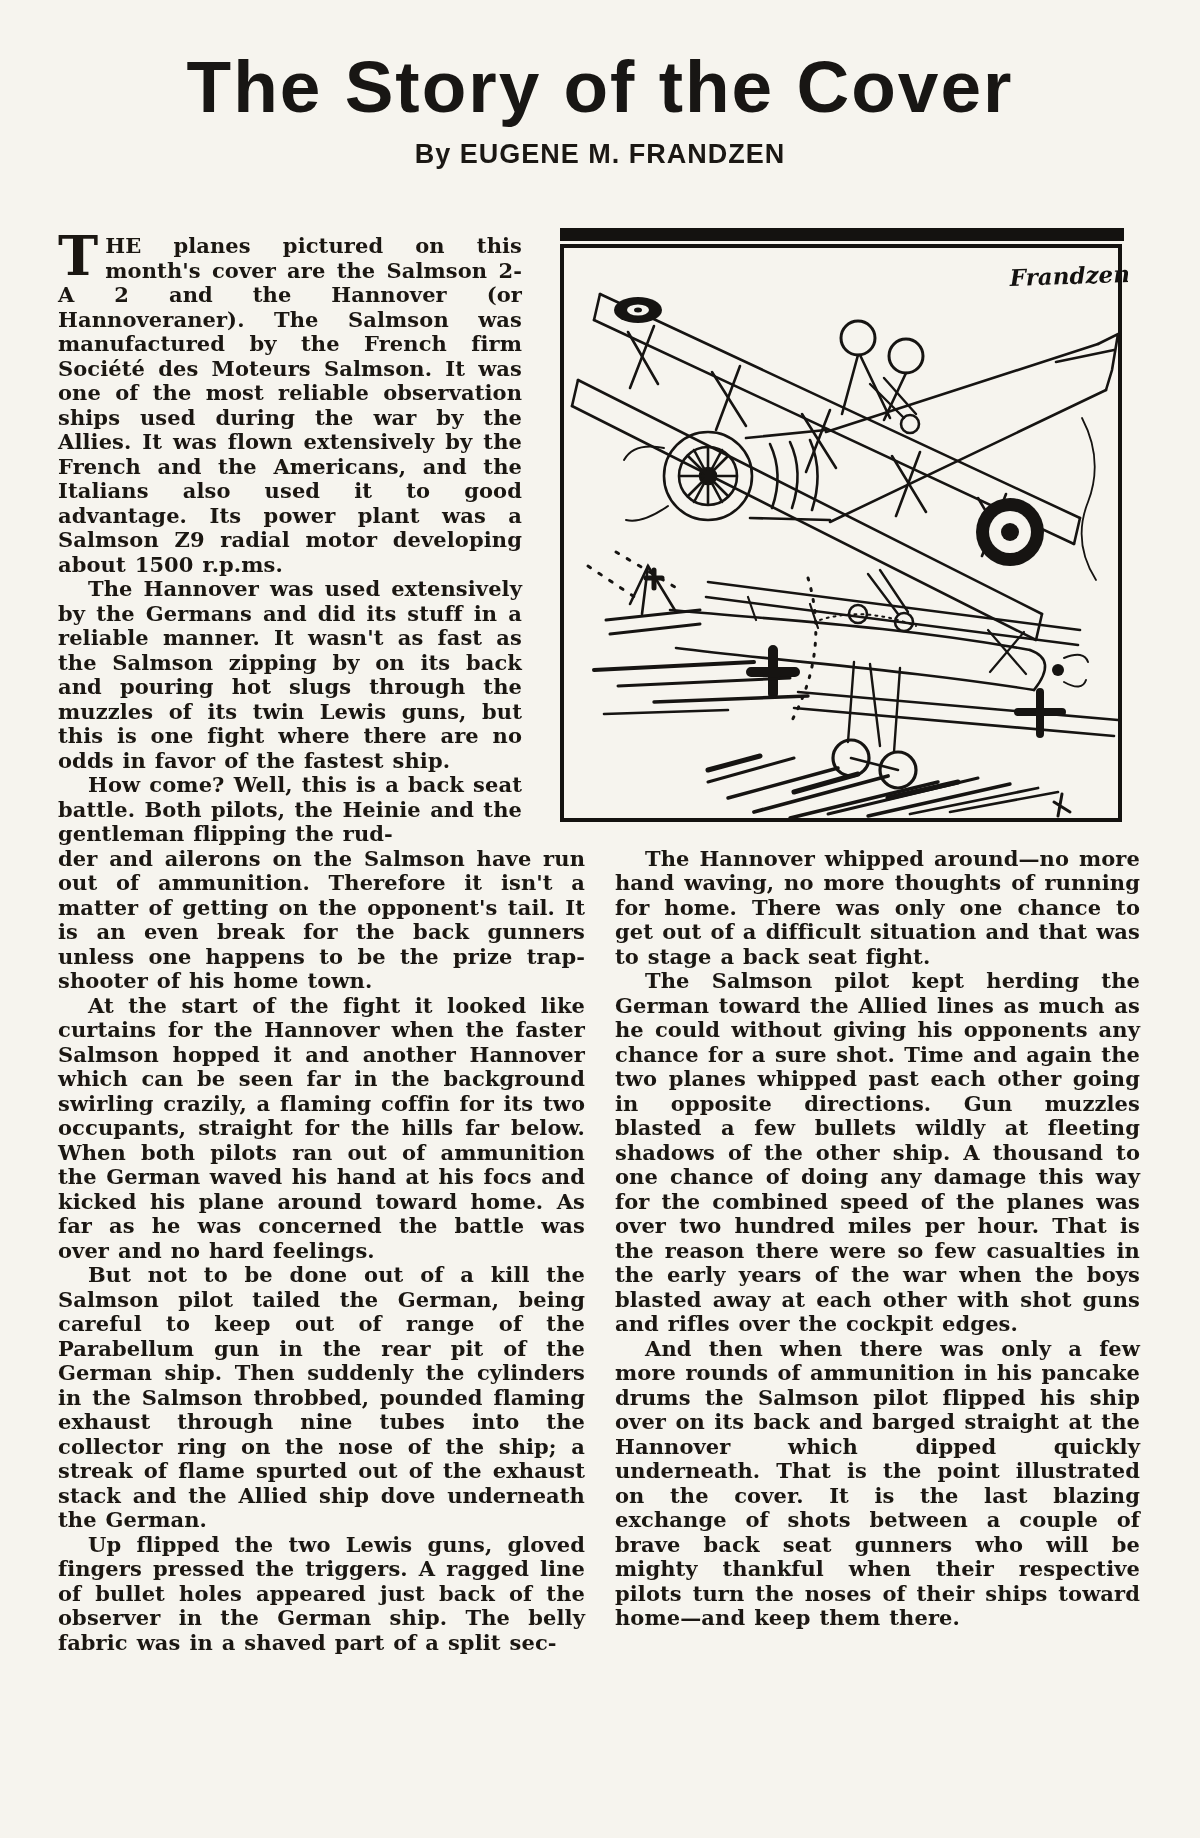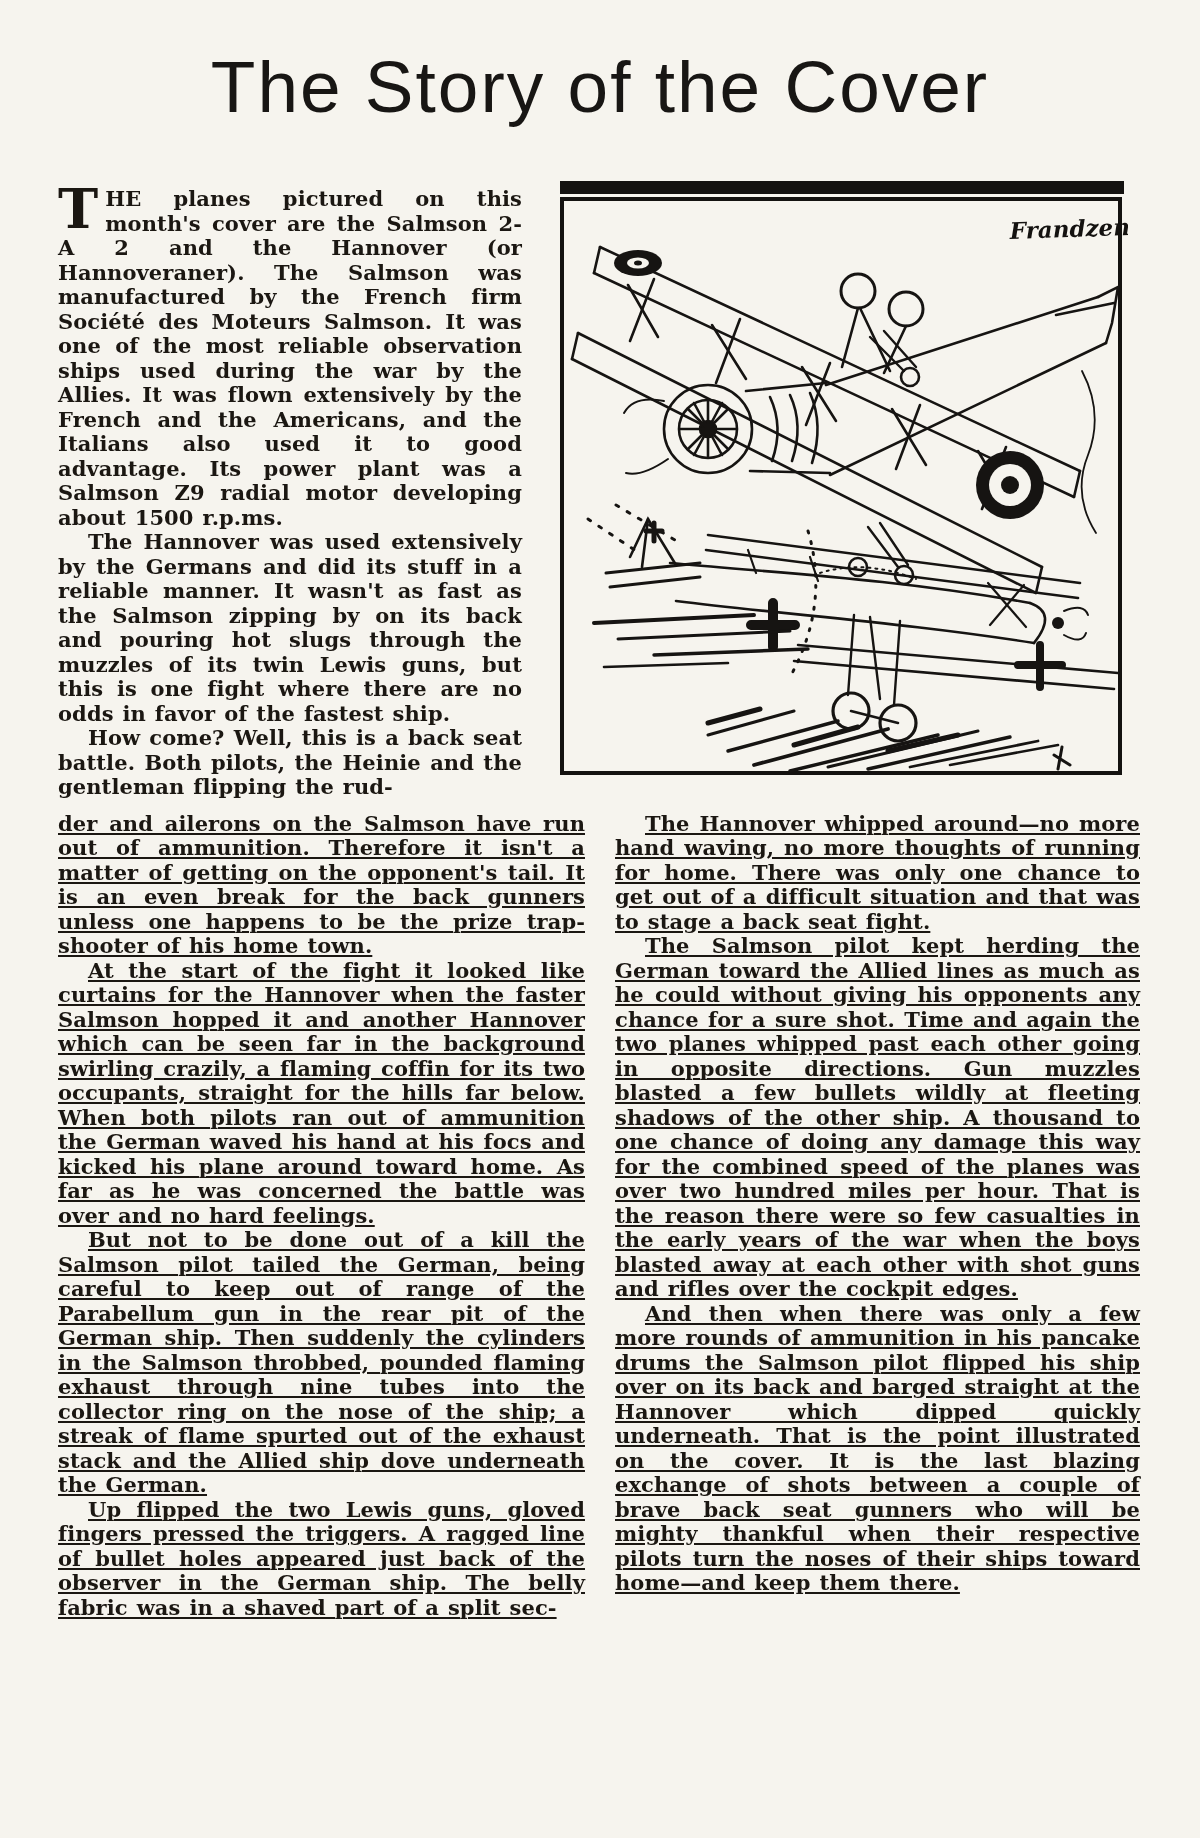--- a/index.html
+++ b/index.html
@@ -10,21 +10,21 @@
     font-family: "DejaVu Serif", "Liberation Serif", serif;
     overflow: hidden;
     position: relative;
   }
   .page { padding: 50px 0 0 0; }
 
   
   .masthead { text-align: center; }
   .title {
     font-family: "Liberation Sans", sans-serif;
-    font-size: 73px; font-weight: 400; letter-spacing: 2px;
+    font-size: 73px; font-weight: 700; letter-spacing: 2px;
     color: #181614; line-height: 1.0; margin: 0;
   }
   .byline {
     font-family: "Liberation Sans", sans-serif;
     font-size: 27px; font-weight: 700; letter-spacing: 1px;
     color: #1b1814; margin-top: 16px;
   }
 
   
   .bodytext {
@@ -32,21 +32,21 @@
     text-align: justify; letter-spacing: 0.1px; word-spacing: 1.5px;
   }
   .bodytext p { margin: 0; text-indent: 30px; }
   .bodytext p.noindent { text-indent: 0; }
 
   .top-section { display: flex; margin: 52px 0 0 58px; }
   .col-narrow { width: 464px; padding-top: 12px; }
   .illus-box { width: 570px; height: 604px; margin-left: 36px; flex: none; }
   .illus-box svg { display: block; }
 
-  .bottom-section { display: flex; margin: 12px 0 0 58px; text-decoration: underline; }
+  .bottom-section { display: flex; margin: 0 0 0 58px; }
   .col-left  { width: 527px; }
   .col-right { width: 525px; margin-left: 30px; }
 
   .dropcap {
     float: left;
     font-size: 54px; line-height: 41px; font-weight: 700;
     padding: 2px 7px 0 0;
   }
 
   .subhead {
@@ -56,20 +56,21 @@
     margin: 26px 0 14px 0 !important;
   }
 </style>
 </head>
 <body>
 
 <div class="page">
 
   <div class="masthead">
     <div class="title">The Story of the Cover</div>
+    <div class="byline">By EUGENE M. FRANDZEN</div>
   </div>
 
   <div class="top-section">
 
     <div class="col-narrow bodytext">
       <p class="noindent"><span class="dropcap">T</span><span>HE planes pictured on this month's cover are the Salmson 2-A 2 and the Hannover (or Hannoveraner). The Salmson was manufactured by the French firm Société des Moteurs Salmson. It was one of the most reliable observation ships used during the war by the Allies. It was flown extensively by the French and the Americans, and the Italians also used it to good advantage. Its power plant was a Salmson Z9 radial motor developing about 1500 r.p.ms.</span></p>
       <p>The Hannover was used extensively by the Germans and did its stuff in a reliable manner. It wasn't as fast as the Salmson zipping by on its back and pouring hot slugs through the muzzles of its twin Lewis guns, but this is one fight where there are no odds in favor of the fastest ship.</p>
       <p>How come? Well, this is a back seat battle. Both pilots, the Heinie and the gentleman flipping the rud-</p>
     </div>
 

